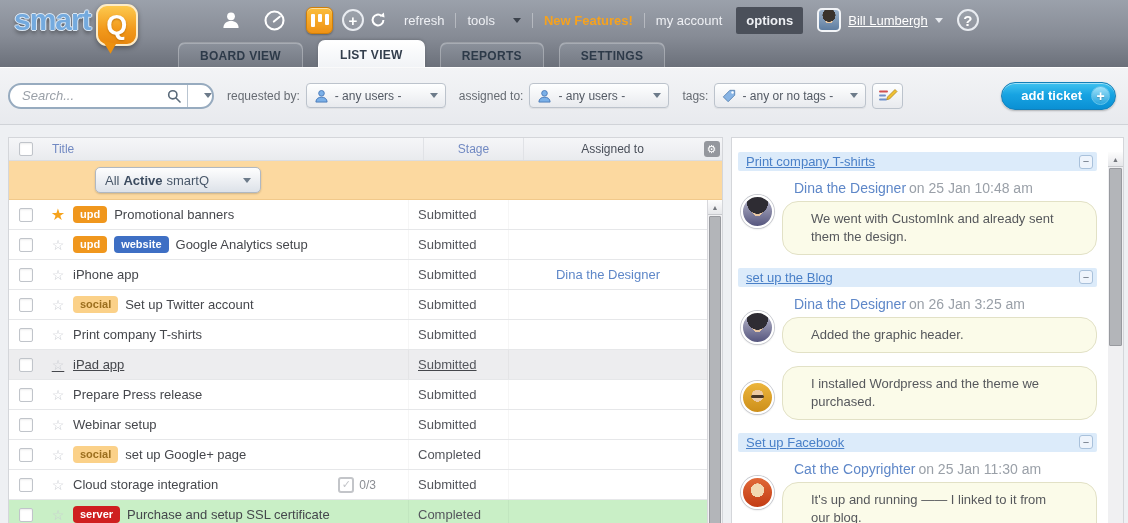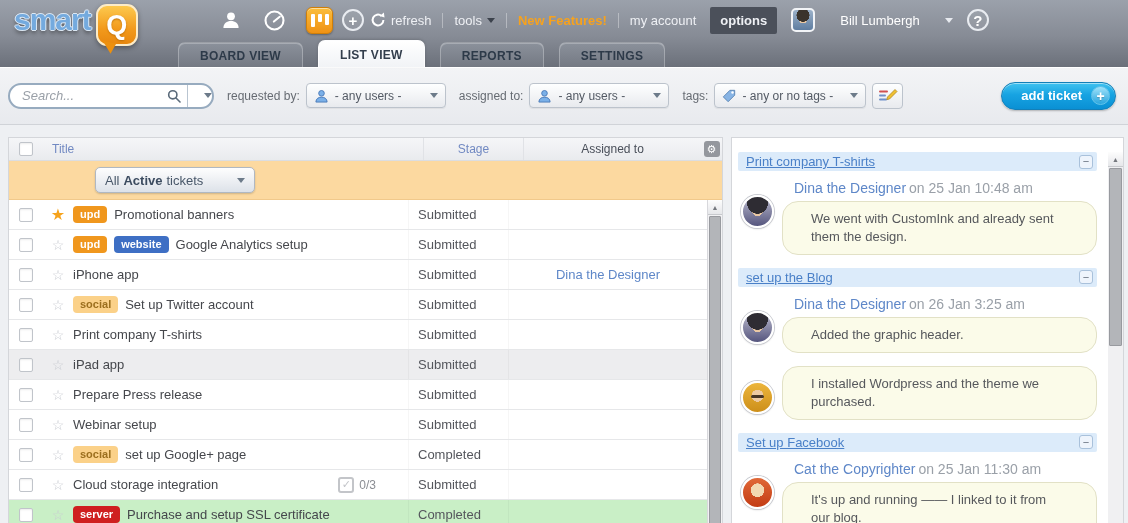--- a/index.html
+++ b/index.html
@@ -34,26 +34,26 @@
     background:rgba(255,255,255,.14); border:1px solid rgba(255,255,255,.45); border-radius:4px;
     color:#fff; font-size:14px; display:flex; align-items:center; cursor:pointer; }
   .tri-dn { width:0; height:0; border:4px solid transparent; border-top:5px solid #e7eaef; margin-top:4px; margin-left:auto; }
   .proj-select .tri-dn { margin-left:14px; }
 
   .round-btn { width:22px; height:22px; border:2px solid #e9ecf1; border-radius:50%;
     background:rgba(255,255,255,.07); color:#fff; font-size:15px; font-weight:bold; line-height:1;
     display:flex; align-items:center; justify-content:center; cursor:pointer; flex:none; }
 
   .nav { display:flex; align-items:center; color:#eef0f4; font-size:13px; margin-left:6px; flex:1; }
-  .nav-item { cursor:pointer; display:flex; align-items:center; gap:5px; white-space:nowrap; }
+  .nav-item { cursor:pointer; display:flex; align-items:center; gap:18px; white-space:nowrap; }
   .nav-sep { width:1px; height:15px; background:rgba(255,255,255,.35); margin:0 11px; }
   .nav-new { color:#f6a21e; font-weight:bold; }
   .nav-options { background:#4b505a; padding:6px 10px; border-radius:2px; font-weight:bold; margin-left:14px; cursor:pointer; }
   .nav-item.tools .tri-dn, .user-box .tri-dn { border-top-color:#3c424c; }
-  .user-box { display:flex; align-items:center; gap:25px; margin-left:14px; cursor:pointer; color:#fff; }
+  .user-box { display:flex; align-items:center; gap:7px; margin-left:14px; cursor:pointer; color:#fff;text-decoration:underline; }
   .avatar-bill { width:24px; height:24px; border-radius:5px; border:2px solid #f2f4f7; flex:none;
     background: radial-gradient(circle at 50% 26%, #3a332c 0 36%, transparent 37%),
                 radial-gradient(circle at 50% 46%, #e9c7a2 0 28%, transparent 29%),
                 linear-gradient(180deg,#9cb2ca,#5f7da0); }
   .user-box .tri-dn { border-top-color:#e7eaef; }
   .help-btn { margin:0 4px 0 14px; }
 
   
   .tabbar { height:27px; display:flex; align-items:flex-end; padding-left:178px; gap:15px; }
   .tab { height:25px; line-height:26px; padding:0 21px; font-size:12px; font-weight:bold; letter-spacing:.3px;
@@ -314,21 +314,21 @@
       <div class="th-gear">
           <span class="gear-btn">⚙</span>
         </div>
     </div>
 
     <div class="orange-band">
       <div class="scope-btn">
         <span class="scope-text">
           <span>All</span>
             <b>Active</b>
-            <span>tickets</span>
+            <span>smartQ</span>
         </span>
         <span class="tri-dn"></span>
       </div>
     </div>
 
     <div class="rows-area">
       <div>
           <div class="row">
     <div class="col-check">
               <span class="checkbox"></span>
@@ -404,21 +404,21 @@
               <span class="star">☆</span>
             </div>
     <div class="col-title">
       <span class="badges"></span>
       <span class="title-text">Print company T-shirts</span>
 
     </div>
     <div class="cell-stage">Submitted</div>
     <div class="cell-assigned"></div>
   </div>
-          <div class="row" style="background: rgb(237, 237, 239);">
+          <div class="row" style="background: rgb(237, 237, 239); text-decoration: underline;">
     <div class="col-check">
               <span class="checkbox"></span>
             </div>
     <div class="col-star">
               <span class="star">☆</span>
             </div>
     <div class="col-title">
       <span class="badges"></span>
       <span class="title-text">iPad app</span>
 

